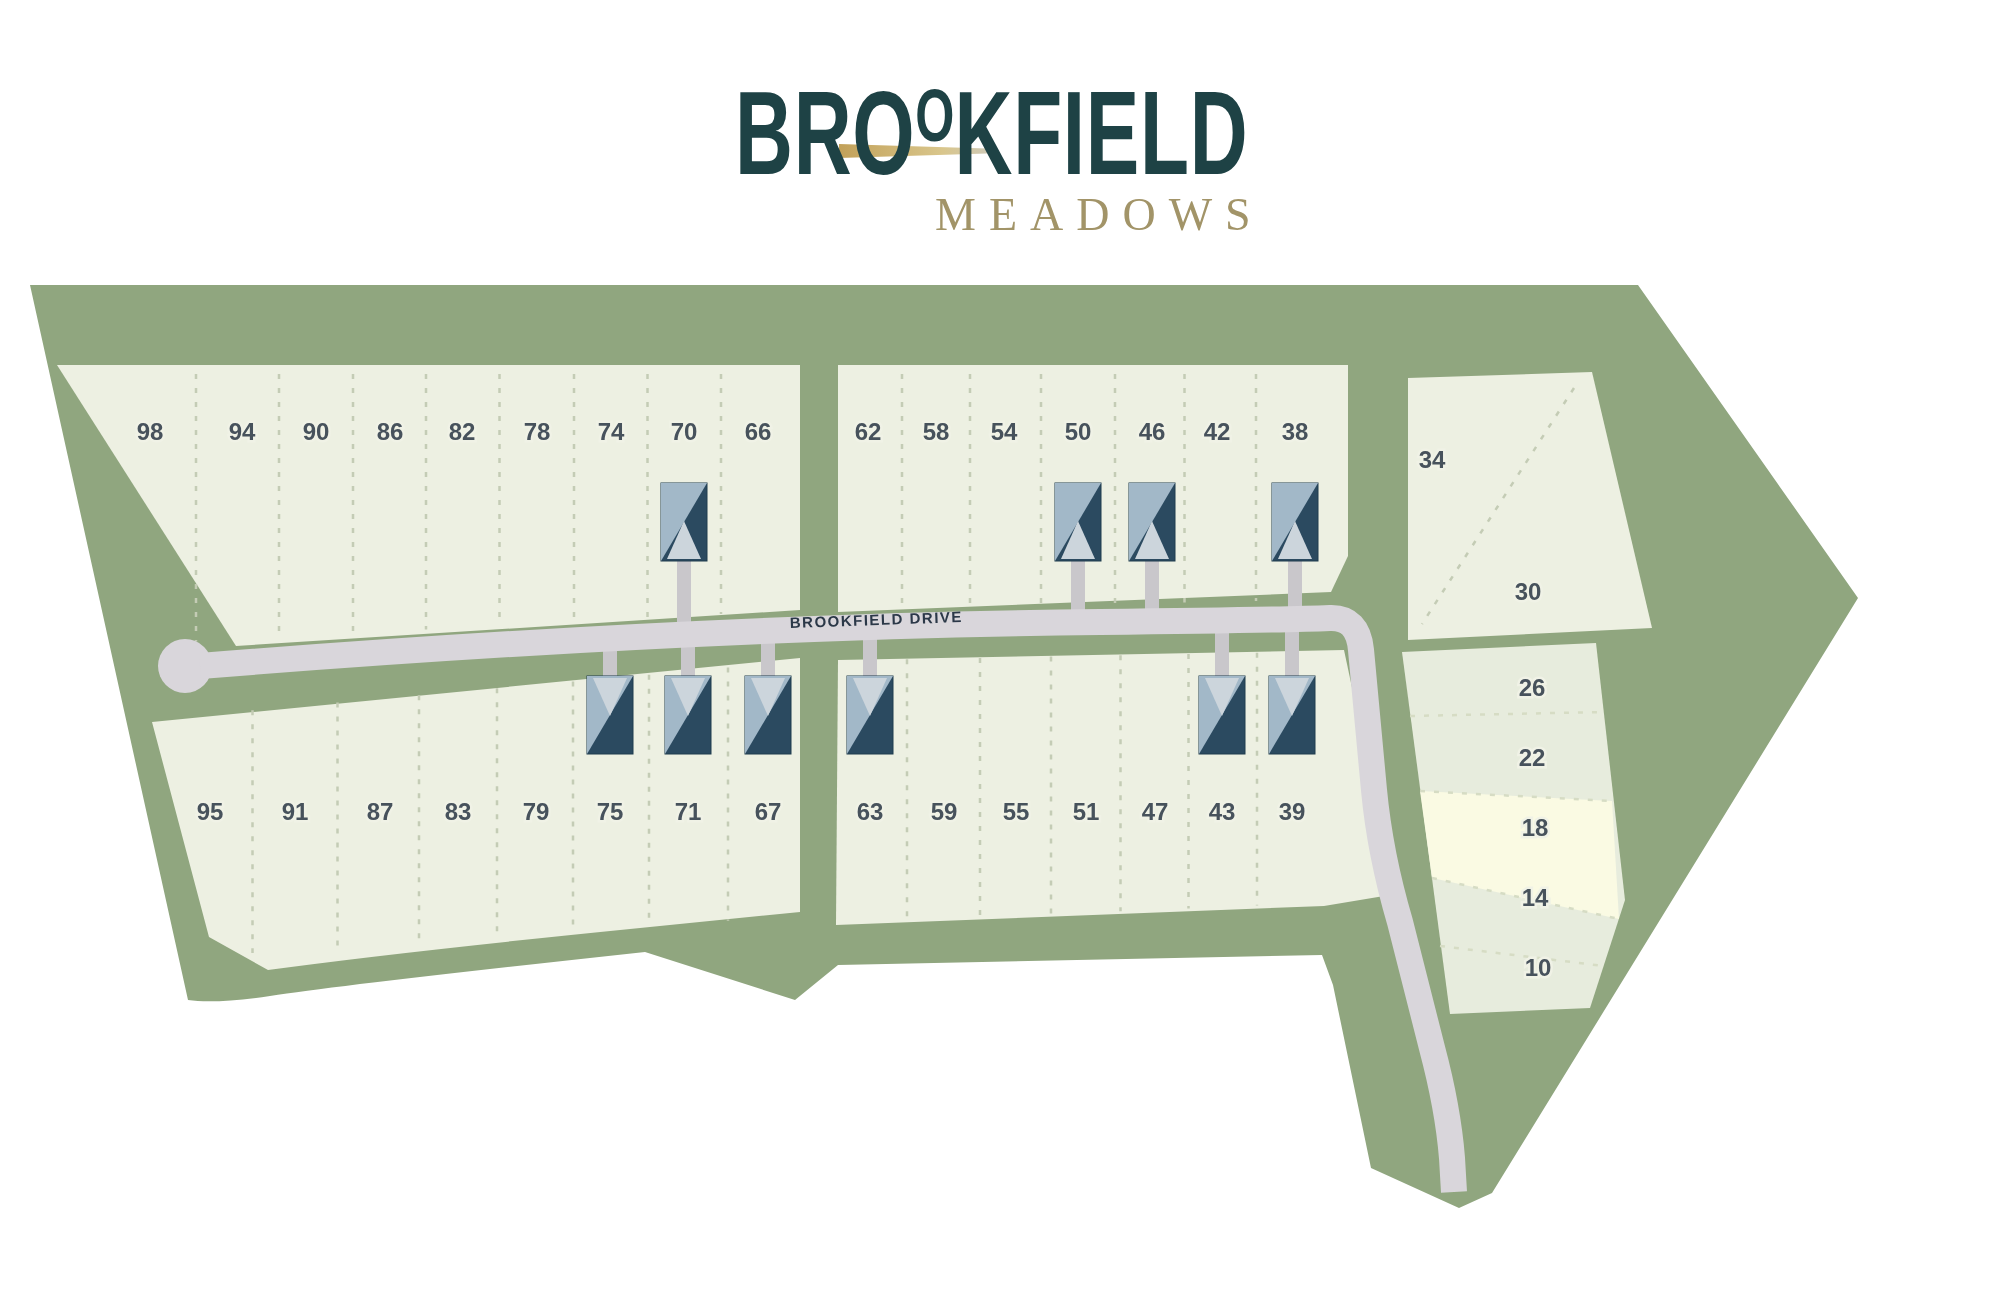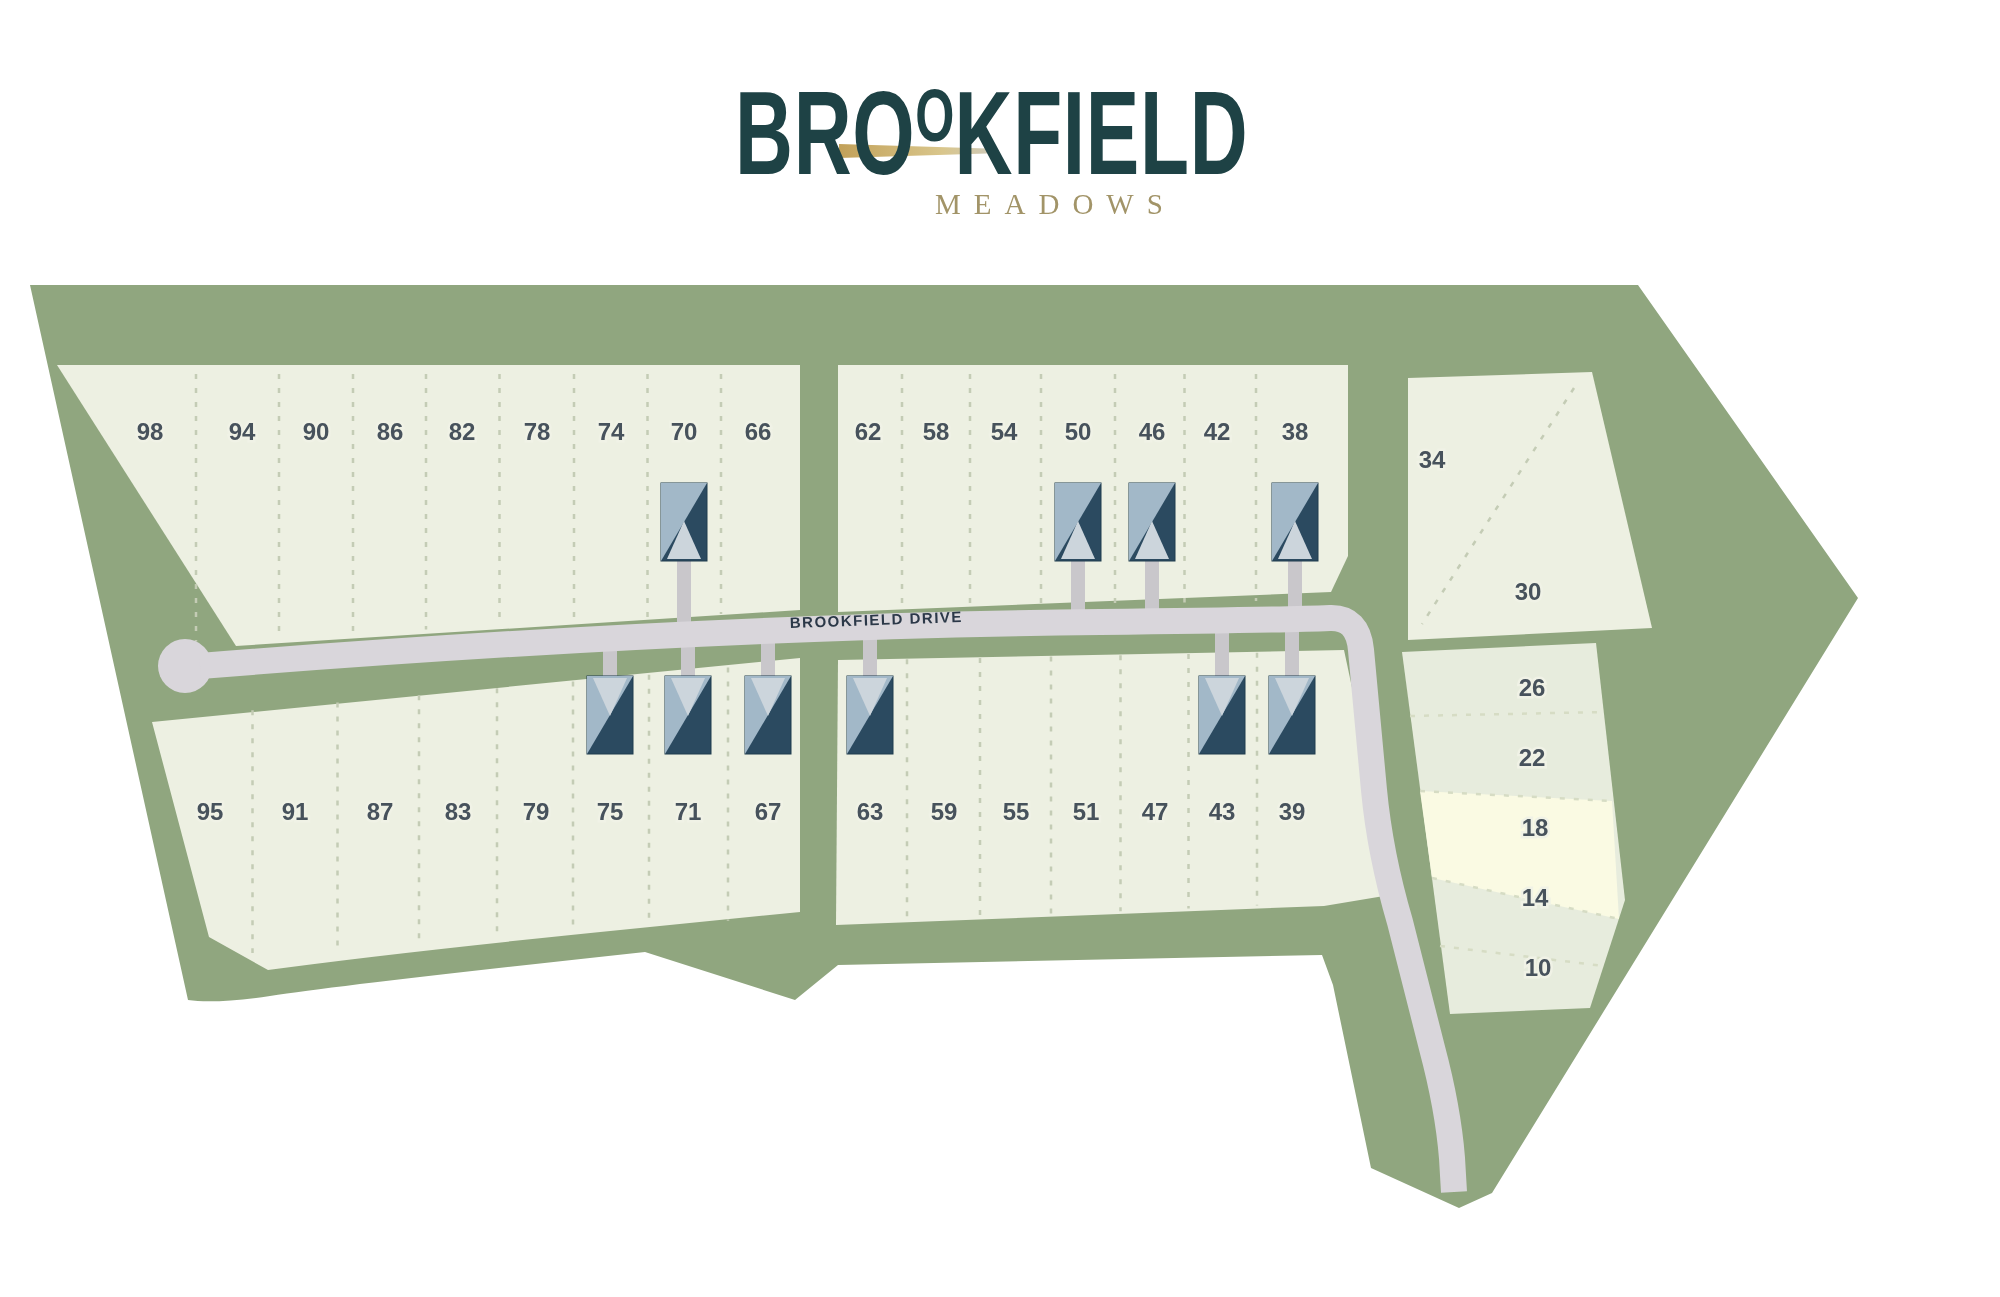--- a/index.html
+++ b/index.html
@@ -11,21 +11,21 @@
   .logo{position:absolute;left:4px;top:0;width:2000px;height:260px;}
   .logo-title{position:absolute;left:731px;top:74px;line-height:1;white-space:nowrap;}
   .logo-title-inner{display:inline-block;transform:scaleX(0.68);transform-origin:left top;
       font-size:118px;font-weight:bold;letter-spacing:1px;color:var(--logo-navy);
       position:relative;z-index:1;}
   .logo-o-small{display:inline-block;font-size:74px;position:relative;top:-33px;letter-spacing:0;}
   .logo-swoosh{position:absolute;left:104px;top:70px;width:148px;height:14px;z-index:0;
       background:linear-gradient(90deg, var(--logo-gold) 0%, #d9c68c 70%, #cfc9b4 100%);
       clip-path:polygon(0 0, 100% 32%, 100% 68%, 0 100%);}
   .logo-subtitle{position:absolute;left:931px;top:188px;font-family:"Liberation Serif", serif;
-      font-size:29px;letter-spacing:13px;color:var(--logo-gold-dim);white-space:nowrap;}
+      font-size:46px;letter-spacing:13px;color:var(--logo-gold-dim);white-space:nowrap;}
 
   
   svg{position:absolute;left:0;top:0;}
   .meadow{fill:var(--meadow);}
   .block{fill:var(--block);}
   .block-east{fill:var(--block-east);}
   .lot-highlight{fill:var(--highlight);}
   .dash{stroke:var(--dash);stroke-width:2.5;stroke-dasharray:5 9;fill:none;}
   .dash-east{stroke:#d6dcc4;stroke-width:2.5;stroke-dasharray:5 9;fill:none;}
   .road{stroke:var(--road);stroke-width:26;fill:none;stroke-linejoin:round;}

